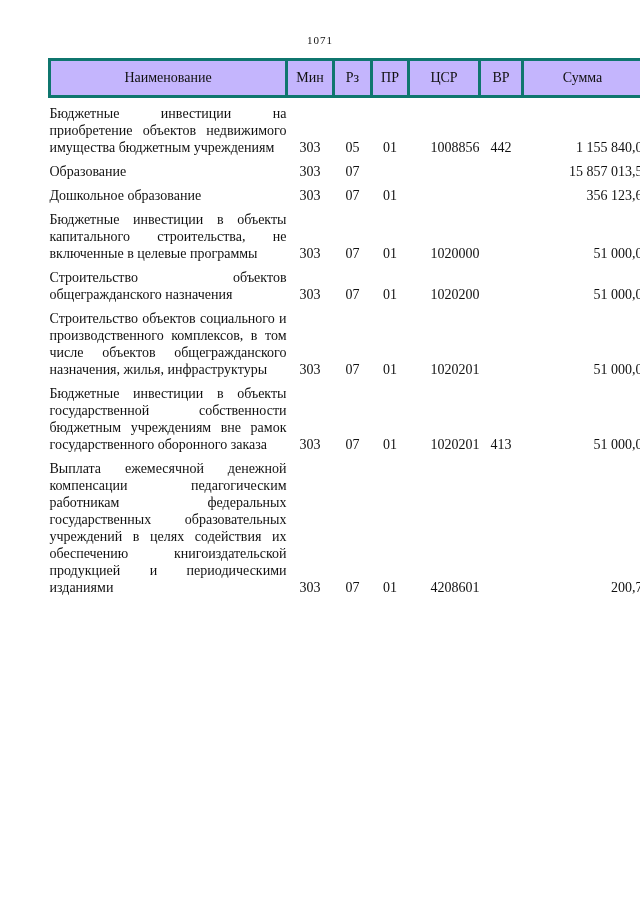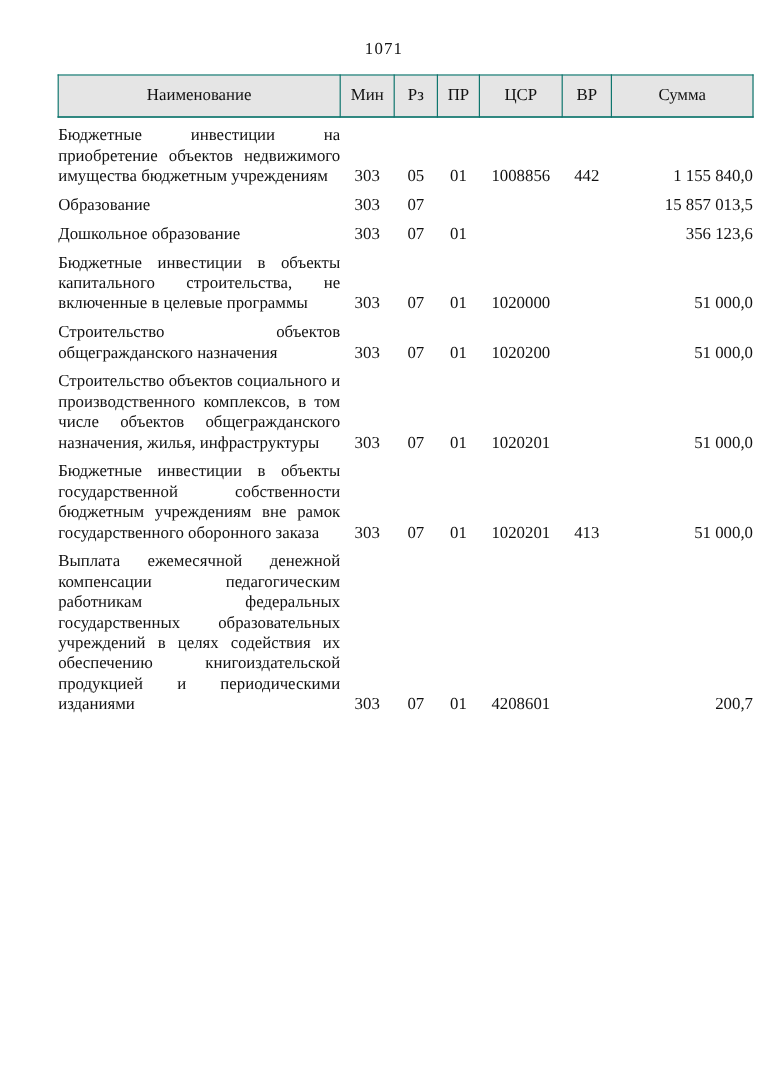--- a/index.html
+++ b/index.html
@@ -17,40 +17,40 @@
   }
   .page {
     position: relative;
     width: 640px;
     height: 905px;
     background: #ffffff;
   }
   .page-number {
     text-align: center;
     padding-top: 34px;
-    font-size: 14px;
+    font-size: 11px;
     letter-spacing: 1px;
     color: #111111;
   }
   table.budget-table {
     border-collapse: collapse;
     table-layout: fixed;
     margin-left: 48px;
     margin-top: 12px;
     width: 544px;
     font-size: 14px;
   }
   table.budget-table thead th {
-    border: 1px solid #0f766e;
+    border: 3px solid #0f766e;
     font-weight: normal;
     font-size: 14px;
     padding: 9px 2px;
     text-align: center;
     color: #111111;
-    background: #e5e5e5;
+    background: #c4b5fd;
   }
   table.budget-table tbody td {
     border: none;
     vertical-align: bottom;
     padding: 7px 0 0 0;
     line-height: 17px;
     font-size: 14px;
     color: #111111;
   }
   
@@ -63,21 +63,21 @@
   .col-summa { width: 113px; }
   
   tbody td.col-name {
     text-align: justify;
     text-align-last: left;
     padding-right: 2px;
   }
   tbody td.col-min   { text-align: center; }
   tbody td.col-rz    { text-align: center; }
   tbody td.col-pr    { text-align: center; }
-  tbody td.col-csr   { text-align: center; padding-left: 8px; }
+  tbody td.col-csr   { text-align: right; padding-left: 8px; }
   tbody td.col-vr    { text-align: center; }
   tbody td.col-summa { text-align: right; padding-right: 1px; }
 </style>
 </head>
 <body>
 
 <div class="page">
   <div class="page-number">1071</div>
 
   <table class="budget-table">

